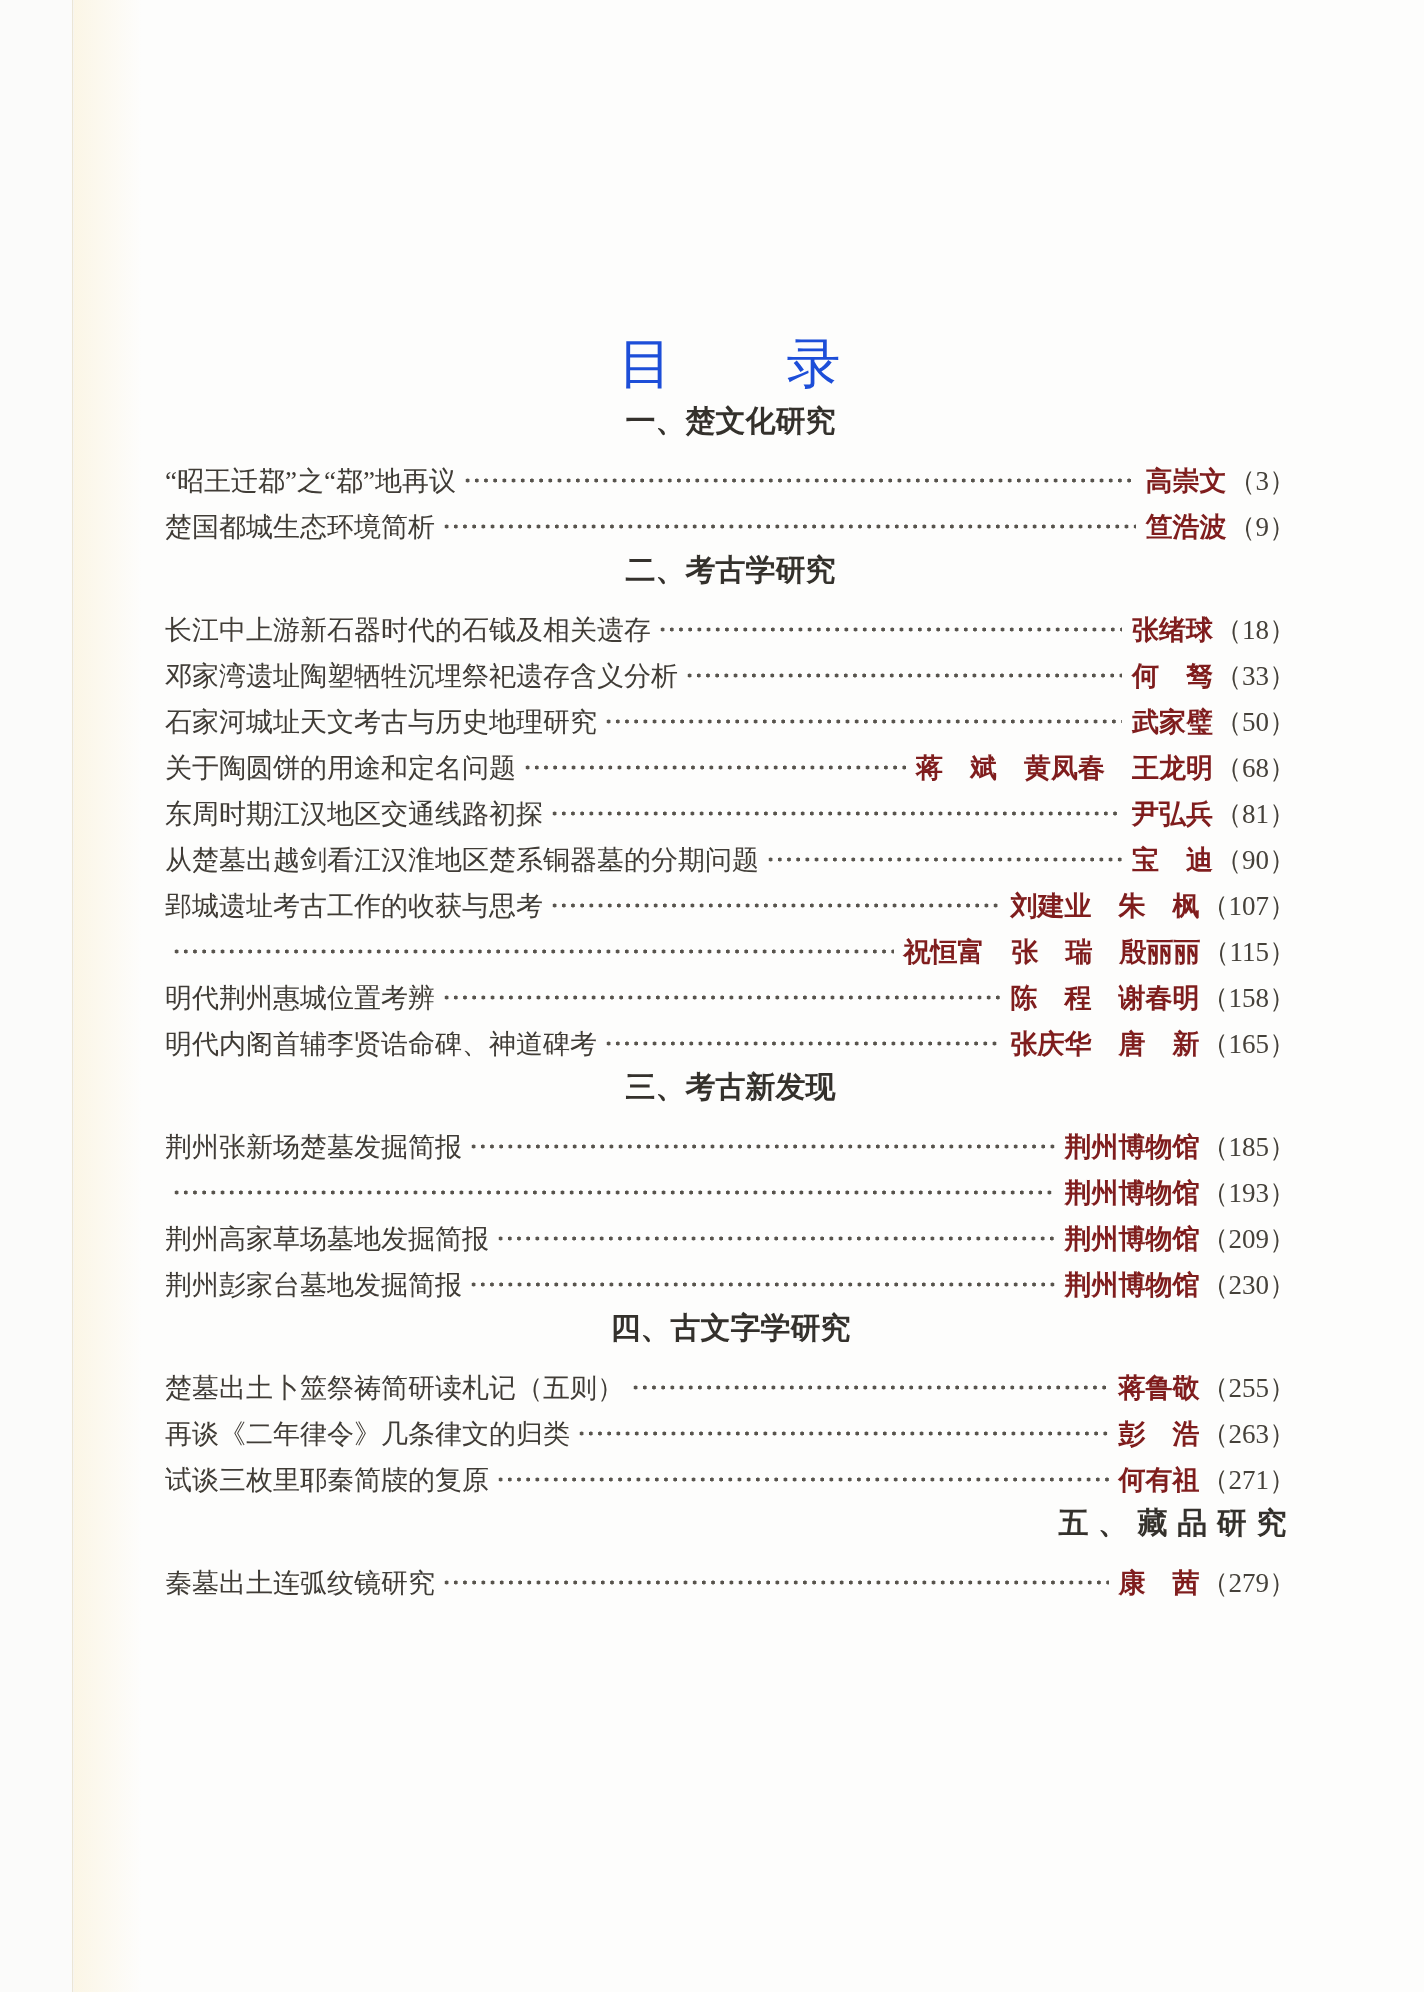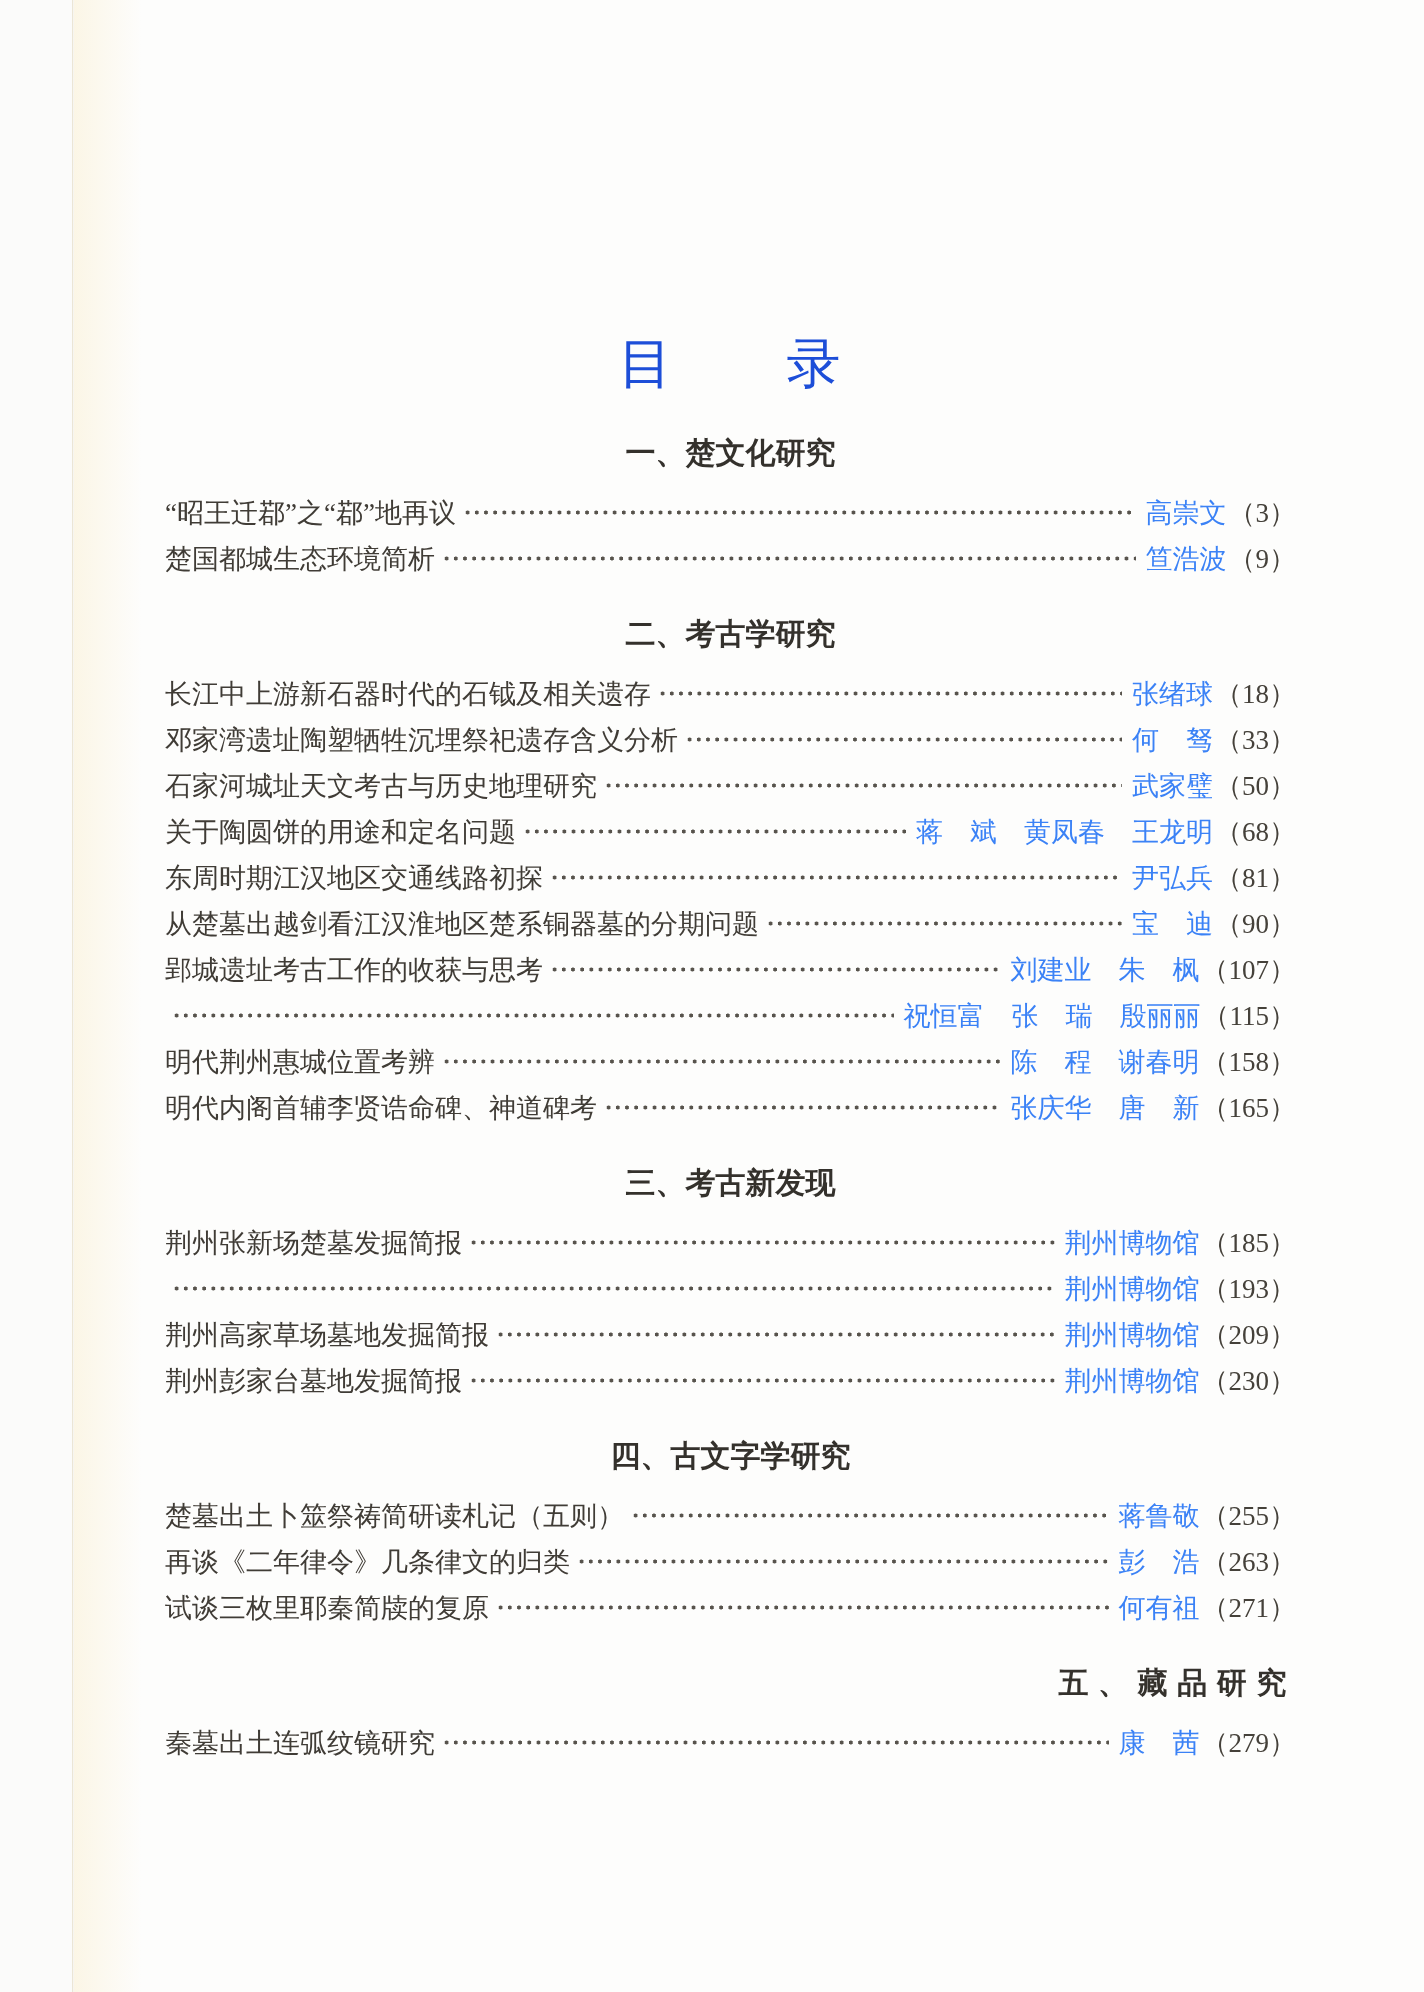--- a/index.html
+++ b/index.html
@@ -25,21 +25,20 @@
     margin-top:328px;
     text-align:center;
     font-size:54px;
     font-weight:400;
     color:#1d4ed8;
     letter-spacing:2px;
     white-space:nowrap;
   }
 
   .sec-heading {
-    margin-top:32px;
     text-align:center;
     font-family:"Liberation Sans","DejaVu Sans",sans-serif;
     font-size:30px;
     font-weight:700;
     color:#34312c;
     white-space:nowrap;
   }
   .sec-heading.first { }
   .sec-heading.spaced { letter-spacing:.32em;text-align:right; }
 
@@ -56,21 +55,21 @@
   .dots {
     flex:1 1 auto;
     min-width:36px;
     height:46px;
     margin:0 10px 0 7px;
     background-image:radial-gradient(circle, #57534c 1.9px, rgba(87,83,76,0) 2.25px);
     background-size:9.2px 9.2px;
     background-position:0 50%;
     background-repeat:repeat-x;
   }
-  .eauthors { flex:0 0 auto; color:#3b82f6; }
+  .eauthors { flex:0 0 auto; color:#7f1d1d;font-weight:bold; }
   .epage    { flex:0 0 auto; color:#45413a; margin-left:2px; }
 </style>
 </head>
 <body>
 
 <div class="scan-left"></div>
 <div class="crease"></div>
 <div class="warm-band"></div>
 
 <div class="content">

